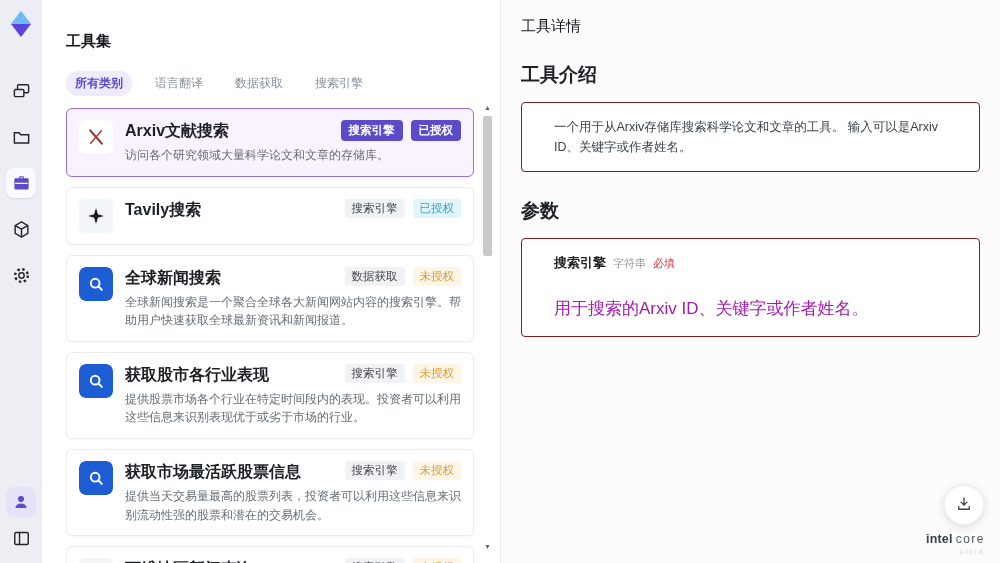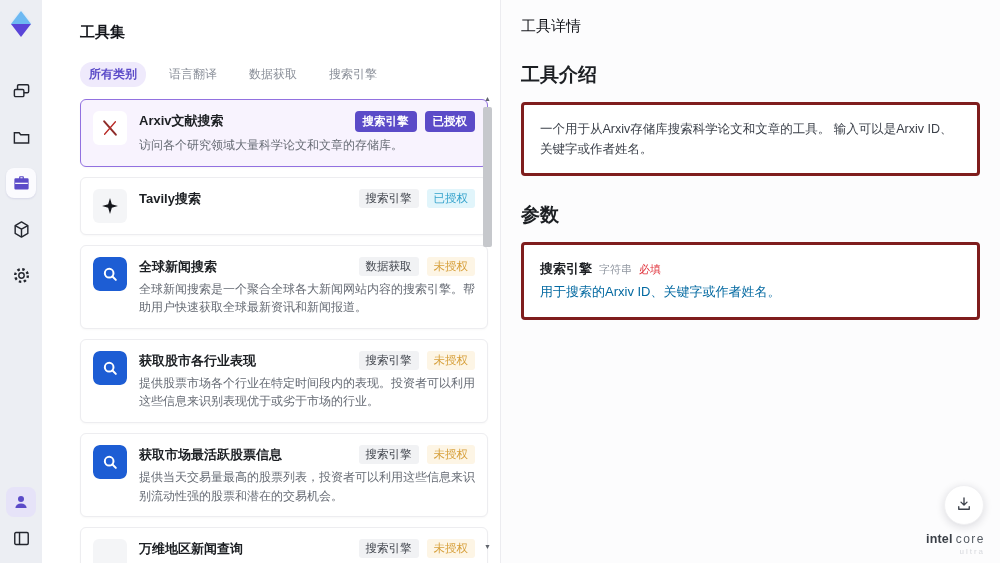--- a/index.html
+++ b/index.html
@@ -25,22 +25,22 @@
     display:flex; align-items:center; justify-content:center; cursor:pointer; color:#23262e;
   }
   .rail-btn.active { background:#fbfbfe; color:var(--accent,#5b4bc8); box-shadow:0 1px 2px rgba(60,50,150,.12); }
   .rail-btn.user { background:#e6e3f8; color:var(--accent,#5b4bc8); }
   .rail-top { display:flex; flex-direction:column; gap:16px; margin-top:37px; align-items:center; }
   .rail-bottom { margin-top:auto; display:flex; flex-direction:column; gap:6px; align-items:center; padding-bottom:10px; }
   .rail svg { display:block; }
 
   
   .list-col {
-    position:absolute; left:42px; top:7px; bottom:0; width:458px; background:#fff;
-    padding:16px 20px 0 38px; overflow:hidden;
+    position:absolute; left:42px; top:16px; bottom:0; width:458px; background:#fff;
+    padding:16px 20px 0 24px; overflow:hidden;
   }
   .list-title { font-size:15px; font-weight:700; color:#15171c; }
   .tabs { display:flex; gap:14px; margin-top:20px; align-items:center; }
   .tab {
     border:none; background:transparent; font-size:12px; color:#8a8f99; cursor:pointer;
     padding:4px 9px; border-radius:12px; font-family:inherit; white-space:nowrap;
   }
   .tab.active { background:var(--accentLight,#efeafc); color:var(--accent,#5b4bc8); font-weight:600; }
 
   .cards { margin-top:12px; width:408px; }
@@ -61,21 +61,21 @@
   .card.selected .tool-icon { background:#fff; }
   .ic { display:none; align-items:center; justify-content:center; width:100%; height:100%; }
   .card[data-icon="arxiv"] .ic-arxiv { display:flex; }
   .card[data-icon="tavily"] .ic-tavily { display:flex; }
   .card[data-icon="blue-search"] .ic-blue-search { display:flex; }
   .card[data-icon="news"] .ic-news { display:flex; }
   .ic-blue-search { background:var(--iconBlue,#1d5dd4); border-radius:7px; }
 
   .card-body { flex:1; min-width:0; }
   .card-top { display:flex; align-items:flex-start; }
-  .card-title { font-size:13px; font-weight:700; color:#1c1f23; padding-top:1px; }
+  .card-title { font-size:16px; font-weight:700; color:#1c1f23; padding-top:1px; }
   .tags { margin-left:auto; display:flex; gap:8px; flex:0 0 auto; }
   .tag { font-size:11.5px; padding:2px 7px; border-radius:3px; white-space:nowrap; }
   .tag-cat { background:var(--tagGrayBg,#f1f2f4); color:var(--tagGrayText,#42464e); }
   .tag-auth.auth-yes { background:var(--authorizedBg,#e1f5fb); color:var(--authorizedText,#35a3cc); }
   .tag-auth.auth-no  { background:var(--unauthorizedBg,#fdf5e5); color:var(--unauthorizedText,#d7a03c); }
   .card.selected .tag { background:var(--accent,#5b4bc8); color:#fff; border-radius:4px; padding:3px 8px; font-weight:600; }
   .card-desc { font-size:12px; color:#676c75; line-height:1.55; margin-top:4px; }
 
   
   .scrollbar {
@@ -88,27 +88,27 @@
   .sb-arrow.down { margin-top:auto; }
 
   
   .details {
     position:absolute; left:500px; right:0; top:0; bottom:0;
     background:#fcfcfd; border-left:1px solid #ececf0; padding:17px 20px 0 20px;
   }
   .details-title { font-size:15px; font-weight:400; color:#15171c; }
   .section-heading { font-size:19px; font-weight:700; color:#1c1f23; margin-top:26px; }
   .info-box {
-    margin-top:14px; background:#fff; border:3px solid #7f1d1d; border-radius:4px;
-    padding:14px 16px; font-size:12.5px; color:#3c414a; line-height:1.6;
+    margin-top:14px; background:#fff; border:1px solid #7f1d1d; border-radius:4px;
+    padding:14px 32px; font-size:12.5px; color:#3c414a; line-height:1.6;
   }
   .param-name { font-size:13px; font-weight:700; color:#1c1f23; }
   .param-type { font-size:11px; color:#9096a0; margin-left:7px; }
   .param-required { font-size:11px; color:var(--requiredRed,#e0333c); margin-left:7px; }
-  .param-desc { font-size:13px; color:#0369a1; margin-top:2px; }
+  .param-desc { font-size:17px; color:#a21caf; margin-top:21px; }
 
   
   .download-fab {
     position:absolute; right:16px; bottom:38px; width:40px; height:40px; border-radius:50%;
     background:#fff; border:1px solid #f0f0f2; box-shadow:0 2px 8px rgba(20,20,40,.14);
     display:flex; align-items:center; justify-content:center; cursor:pointer; color:#3c414a;
   }
   .brand { position:absolute; right:15px; bottom:6px; text-align:right; line-height:1.1; }
   .brand .intel { font-size:12.5px; font-weight:700; color:#3a3f46; letter-spacing:.2px; }
   .brand .core { font-size:12px; font-weight:400; color:#565c64; letter-spacing:1.5px; margin-left:3px; }

